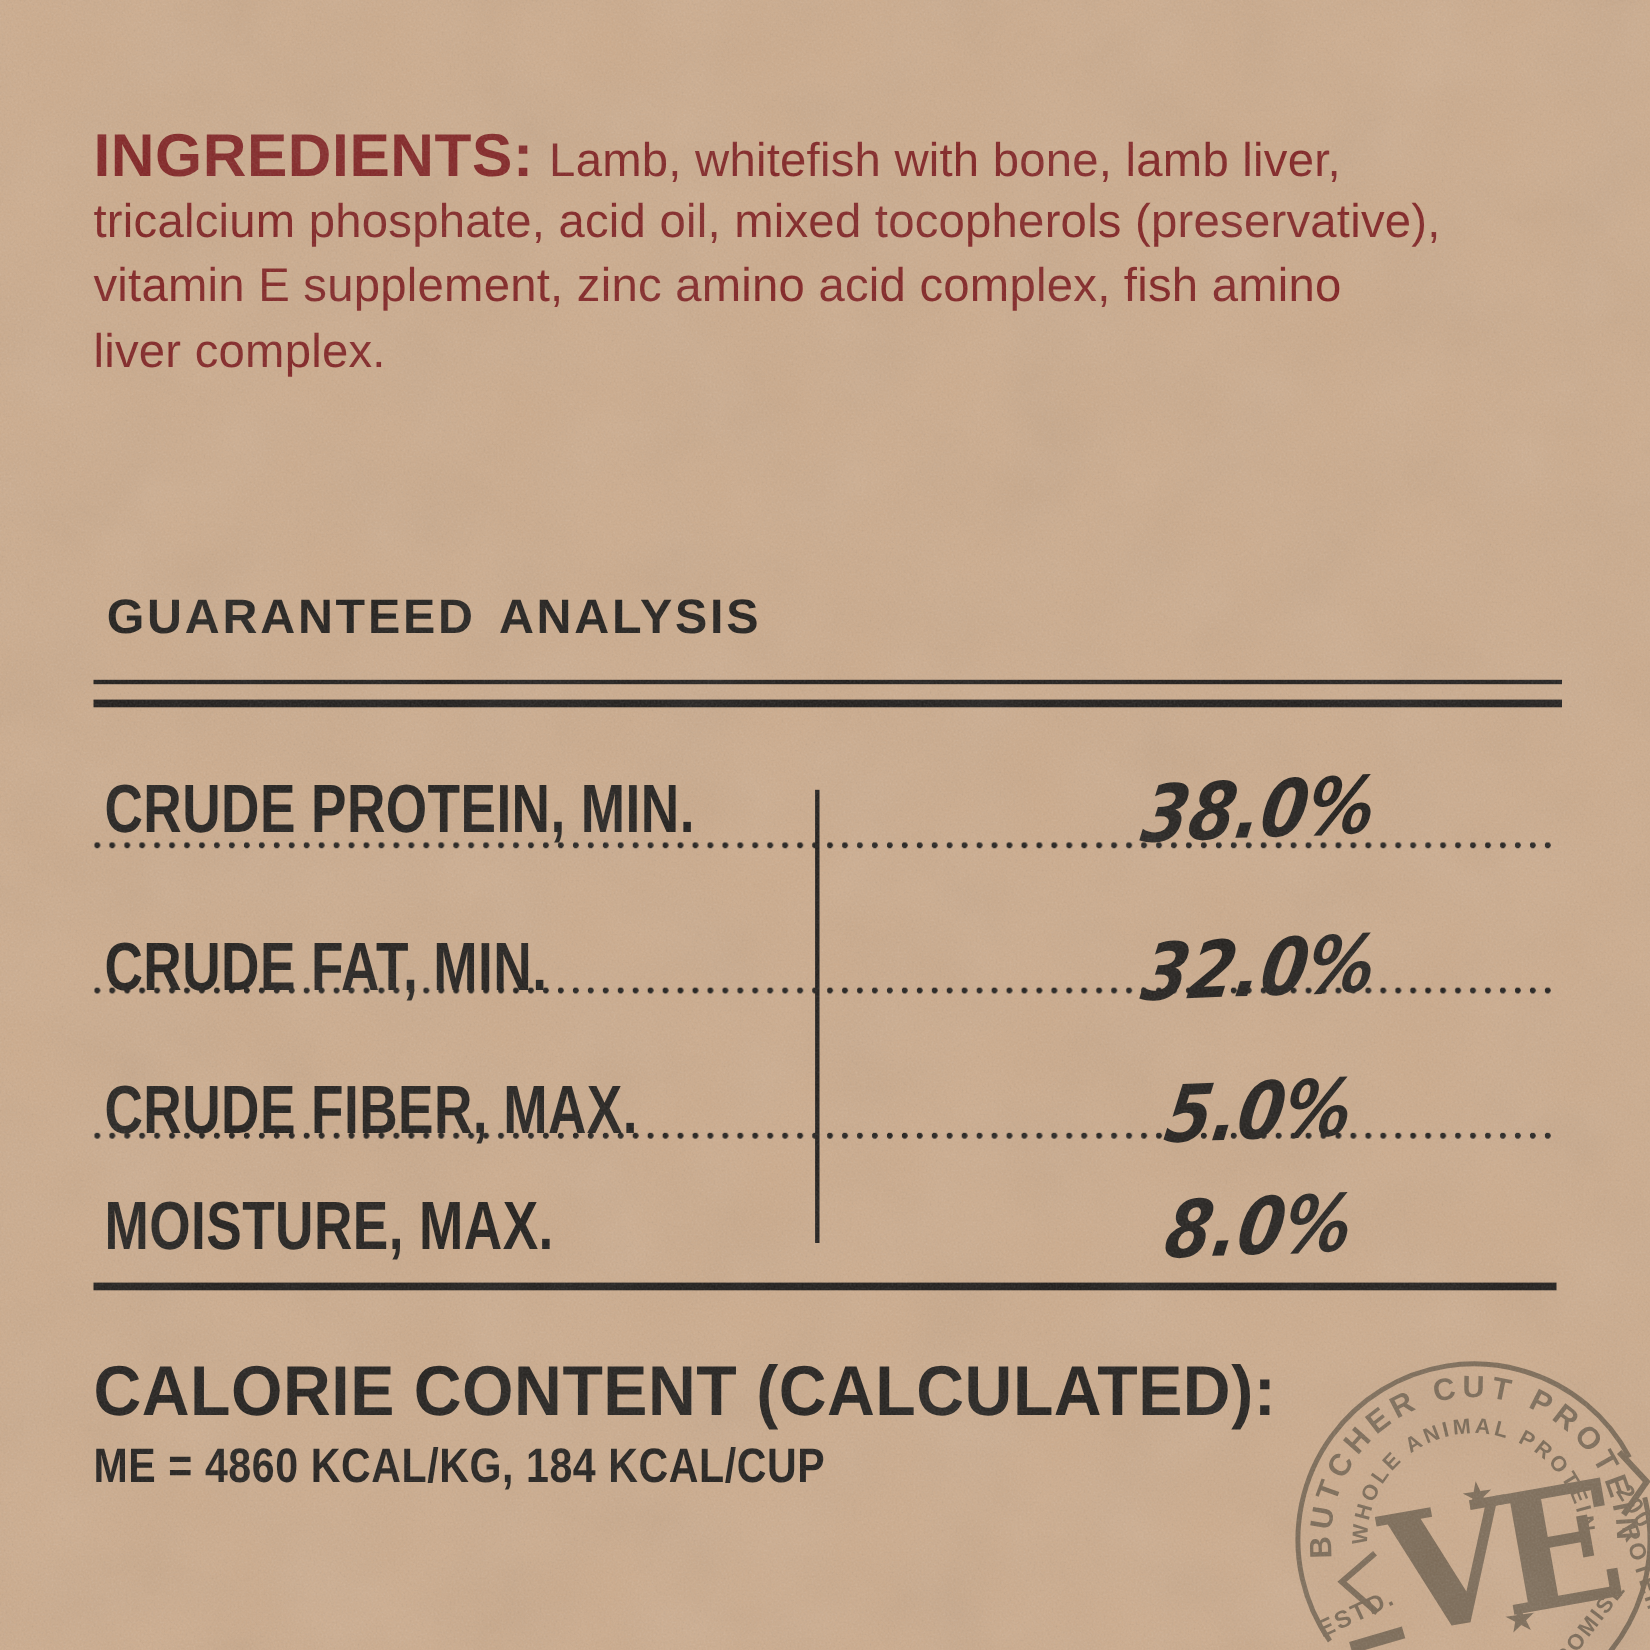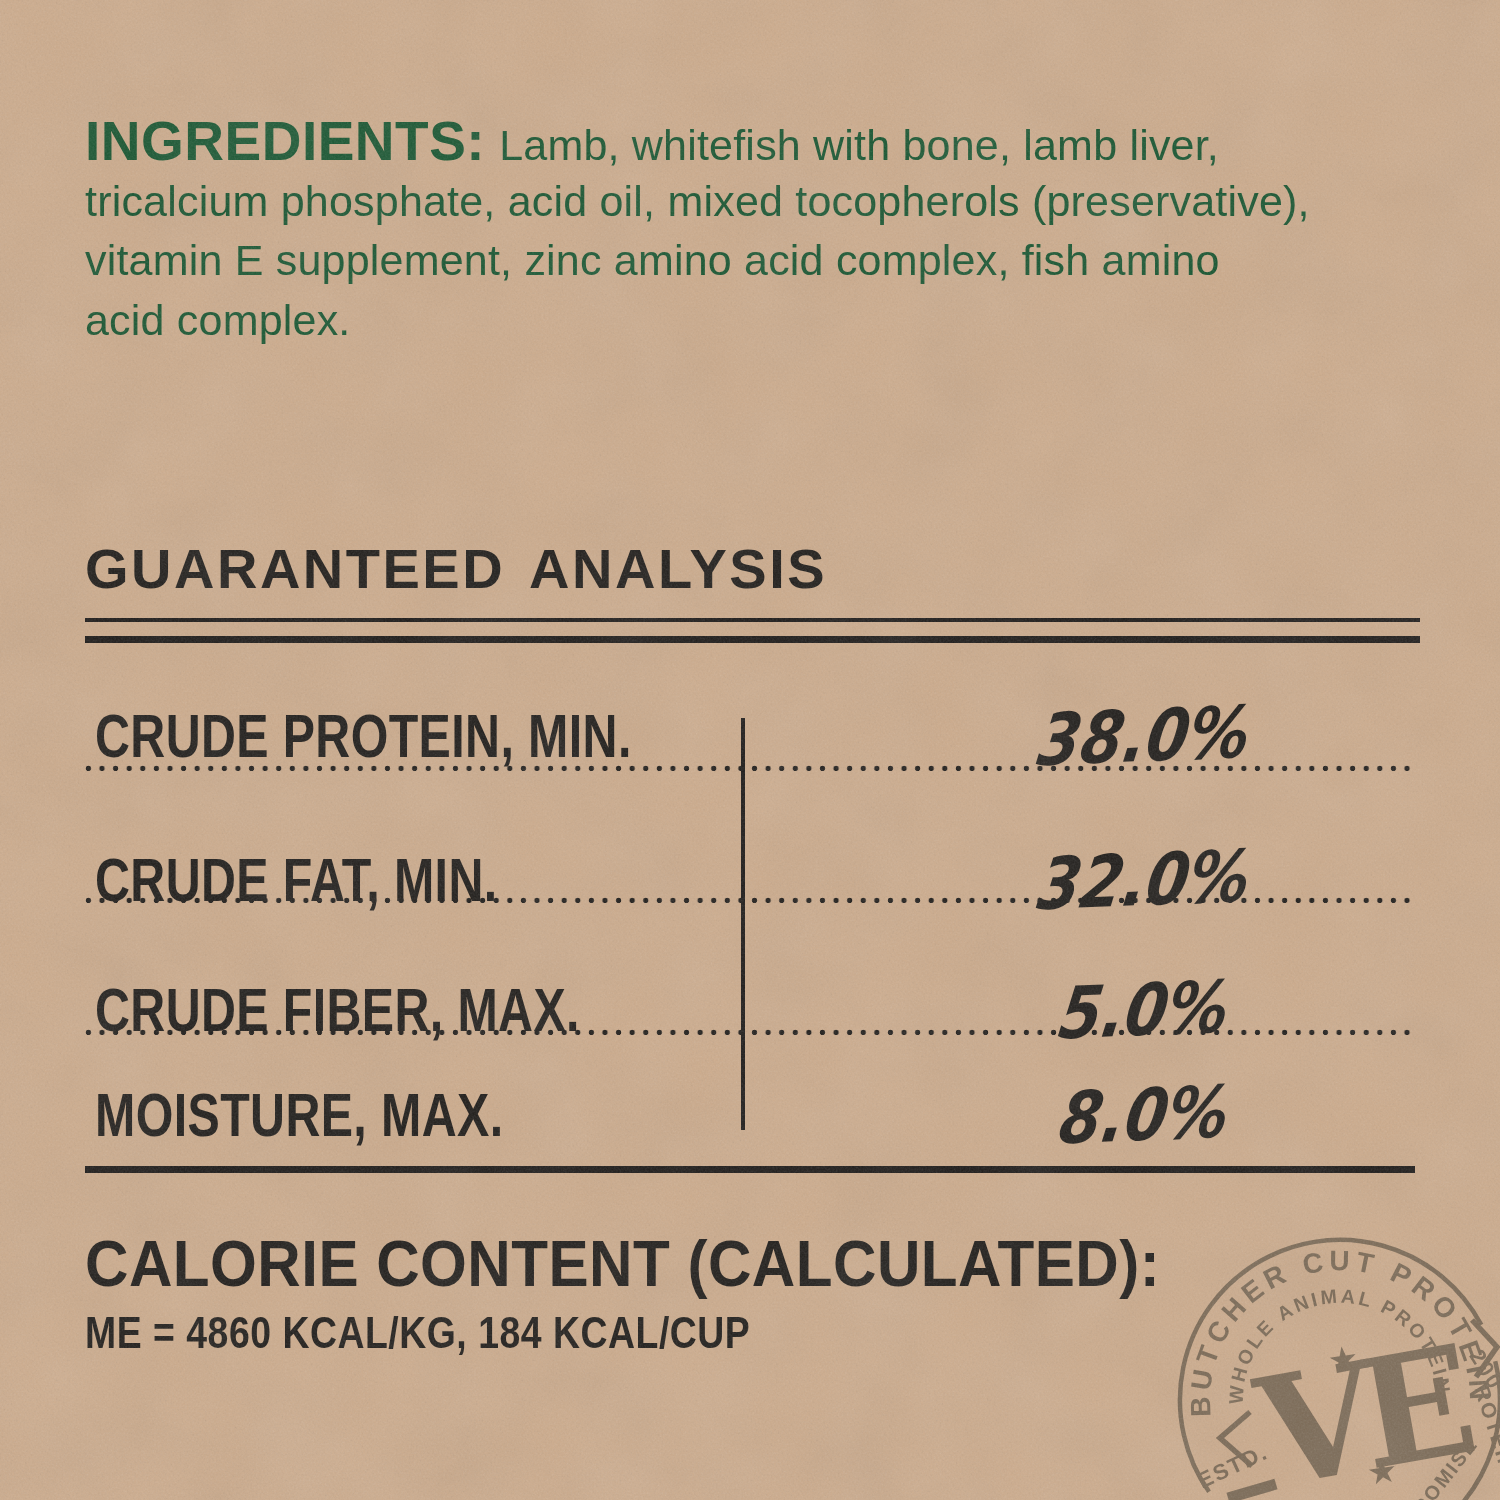--- a/index.html
+++ b/index.html
@@ -9,25 +9,25 @@
     background:#cdab8b;
     overflow:hidden;
     font-family:"Liberation Sans", sans-serif;
     color:#1b1815;
   }
   .tex{position:absolute;inset:0;pointer-events:none;z-index:6;}
   .content{position:absolute;inset:0;z-index:2;}
 
   
   .ingredients{position:absolute;left:85px;top:112px;}
-  .ing-line{display:block;white-space:nowrap;height:59.5px;line-height:59.5px;font-size:43px;letter-spacing:.2px;color:#14532d;}
+  .ing-line{display:block;white-space:nowrap;height:59.5px;line-height:59.5px;font-size:43px;letter-spacing:.2px;color:#7f1d1d;}
   .ing-head{font-size:55px;font-weight:700;letter-spacing:.5px;margin-right:14px;}
 
   
-  .ga-heading{position:absolute;left:85px;top:536px;font-size:56px;font-weight:700;letter-spacing:2.5px;word-spacing:8px;white-space:nowrap;}
+  .ga-heading{position:absolute;left:97px;top:536px;font-size:44px;font-weight:700;letter-spacing:2.5px;word-spacing:8px;white-space:nowrap;}
   .rule{position:absolute;left:85px;width:1335px;background:#171412;}
   .rule-a{top:618px;height:4px;}
   .rule-b{top:636px;height:7px;}
   .rule-bottom{top:1166px;height:7px;width:1330px;}
   .v-divider{position:absolute;left:741px;top:718px;width:4px;height:412px;background:#171412;}
   .dotted{position:absolute;left:85px;width:1327px;height:7px;
     background-image:radial-gradient(circle at 3.4px 3.4px,#1b1815 2.4px,rgba(0,0,0,0) 3px);
     background-size:13.6px 7px;background-repeat:repeat-x;}
   .dot-1{top:765px;} .dot-2{top:897px;} .dot-3{top:1029px;}
 
@@ -54,21 +54,21 @@
 </head>
 <body>
 
 <div class="page">
   <div class="content">
 
     <div class="ingredients">
       <div class="ing-line"><span class="ing-head">INGREDIENTS:</span><span>Lamb, whitefish with bone, lamb liver,</span></div>
       <div class="ing-line">tricalcium phosphate, acid oil, mixed tocopherols (preservative),</div>
       <div class="ing-line">vitamin E supplement, zinc amino acid complex, fish amino</div>
-      <div class="ing-line">acid complex.</div>
+      <div class="ing-line">liver complex.</div>
     </div>
 
     <div class="ga-heading">GUARANTEED ANALYSIS</div>
     <div class="rule rule-a"></div>
     <div class="rule rule-b"></div>
     <div class="v-divider"></div>
 
     <div class="ga-row row-1">
       <span class="ga-label">CRUDE PROTEIN, MIN.</span>
       <span class="ga-value"><span class="hand">38.0%</span></span>

